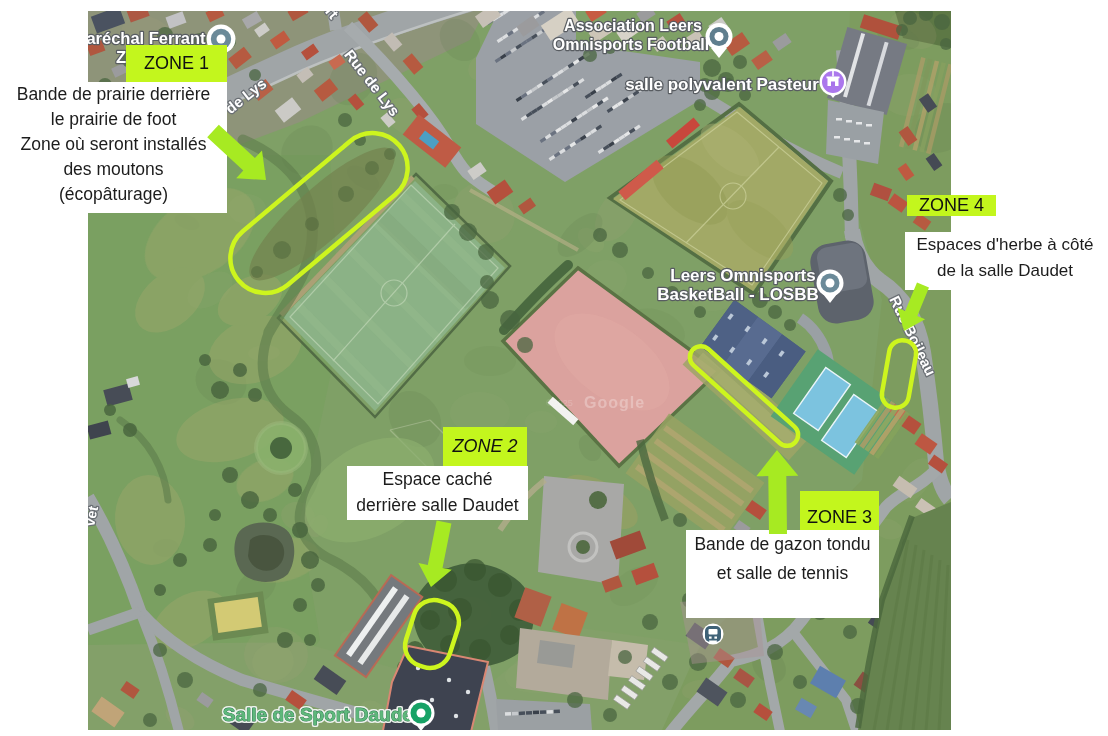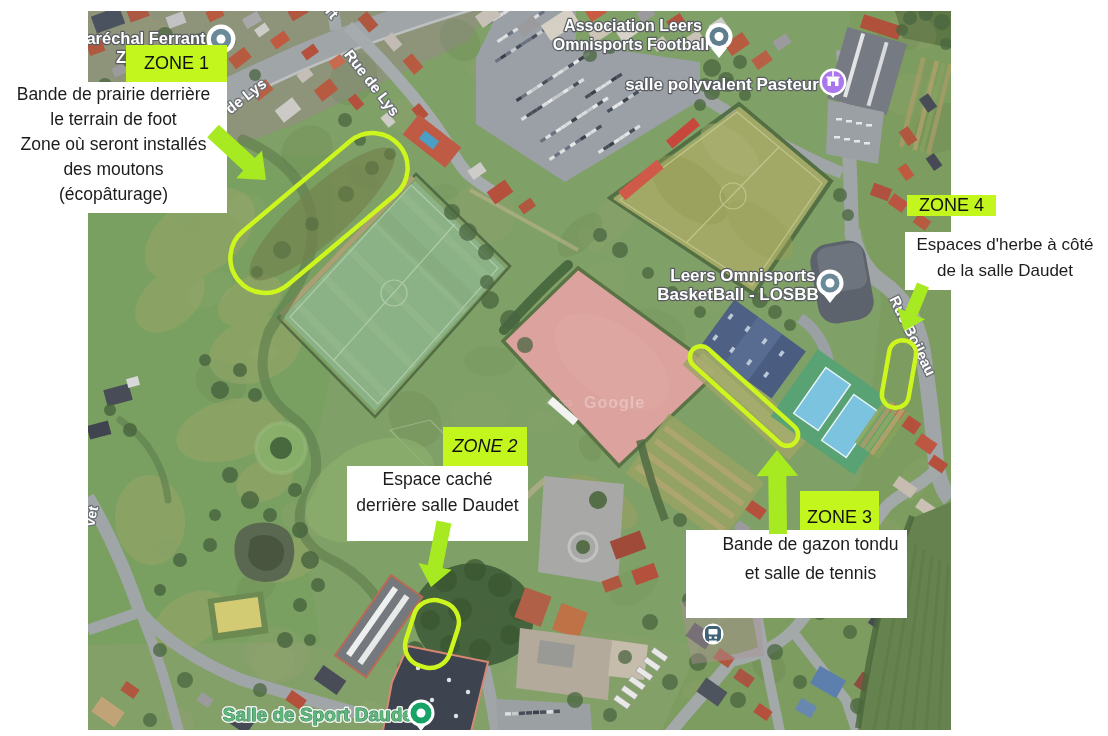--- a/index.html
+++ b/index.html
@@ -751,36 +751,36 @@
 
 <rect x="675" y="385" width="138" height="22" rx="11" fill="none" stroke="#cdf51e" stroke-width="4.5" transform="rotate(42 744 396)"></rect>
 
 <rect x="885.5" y="340" width="27" height="68" rx="13" fill="none" stroke="#cdf51e" stroke-width="4.5" transform="rotate(10 899 374)"></rect>
 </svg>
 
 <div class="zl" style="left:126px;top:45px;width:101px;height:37px;">ZONE&nbsp;1</div>
 
 <div class="wb" style="left:0px;top:82px;width:227px;height:131px;font-size:17.5px;line-height:25px;">
 <div>Bande de prairie derrière</div>
-<div>le terrain de foot</div>
+<div>le prairie de foot</div>
 <div>Zone où seront installés</div>
 <div>des moutons</div>
 <div>(écopâturage)</div>
 </div>
 
 <div class="zl" style="left:443px;top:427px;width:84px;height:39px;font-style:italic;">ZONE&nbsp;2</div>
 
-<div class="wb" style="left:347px;top:466px;width:181px;height:75px;font-size:17.5px;line-height:26px;">
+<div class="wb" style="left:347px;top:466px;width:181px;height:54px;font-size:17.5px;line-height:26px;">
 <div>Espace caché</div>
 <div>derrière salle Daudet</div>
 </div>
 
 <div class="zl" style="left:800px;top:491px;width:79px;height:52px;">ZONE&nbsp;3</div>
 
-<div class="wb" style="left:686px;top:530px;width:193px;height:88px;font-size:17.5px;line-height:29px;padding-left:28px;">
+<div class="wb" style="left:686px;top:530px;width:193px;height:88px;font-size:17.5px;line-height:29px;">
 <div>Bande de gazon tondu</div>
 <div>et salle de tennis</div>
 </div>
 
 <div class="zl" style="left:907px;top:195px;width:89px;height:21px;">ZONE&nbsp;4</div>
 
 <div class="wb" style="left:905px;top:232px;width:200px;height:58px;font-size:17px;line-height:26px;">
 <div>Espaces d'herbe à côté</div>
 <div>de la salle Daudet</div>
 </div>

